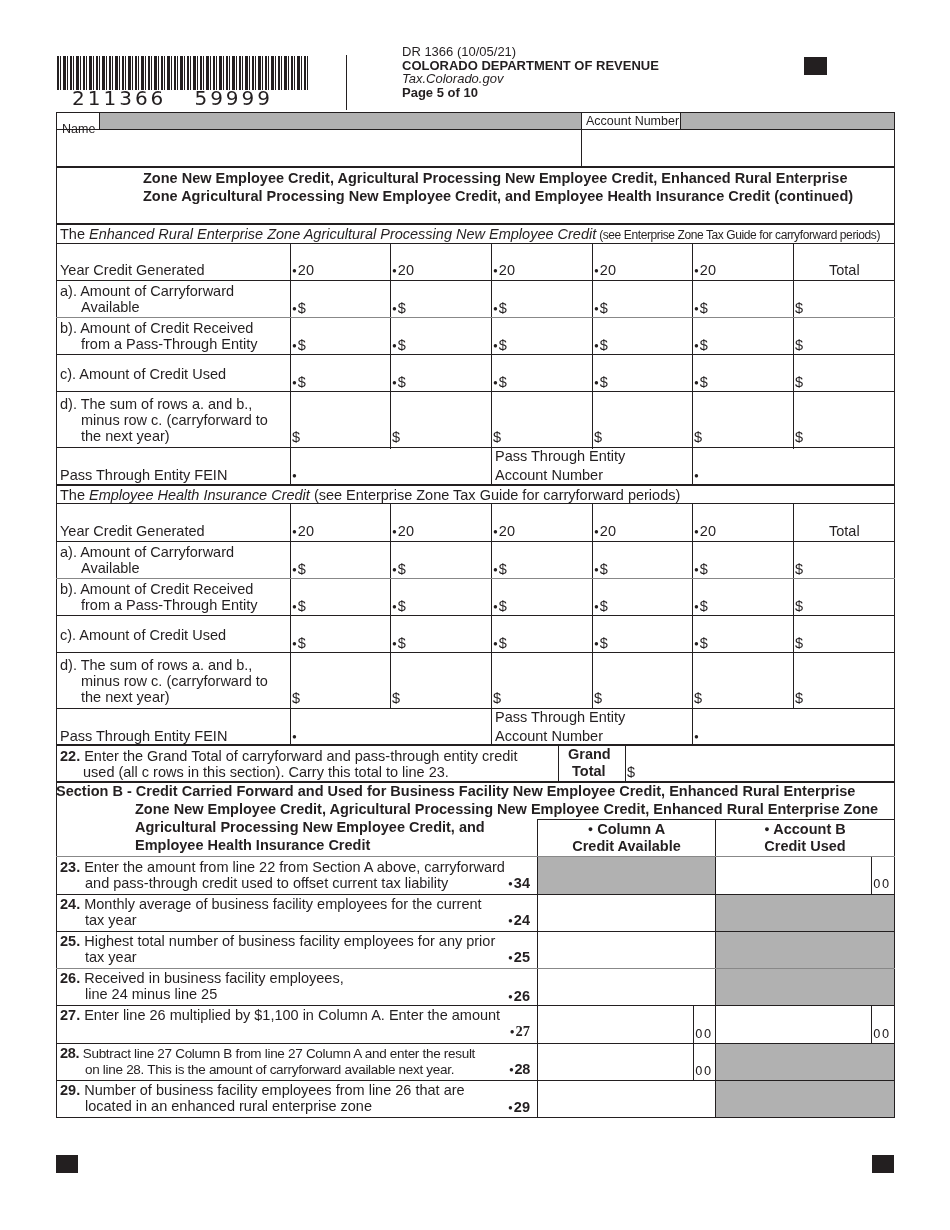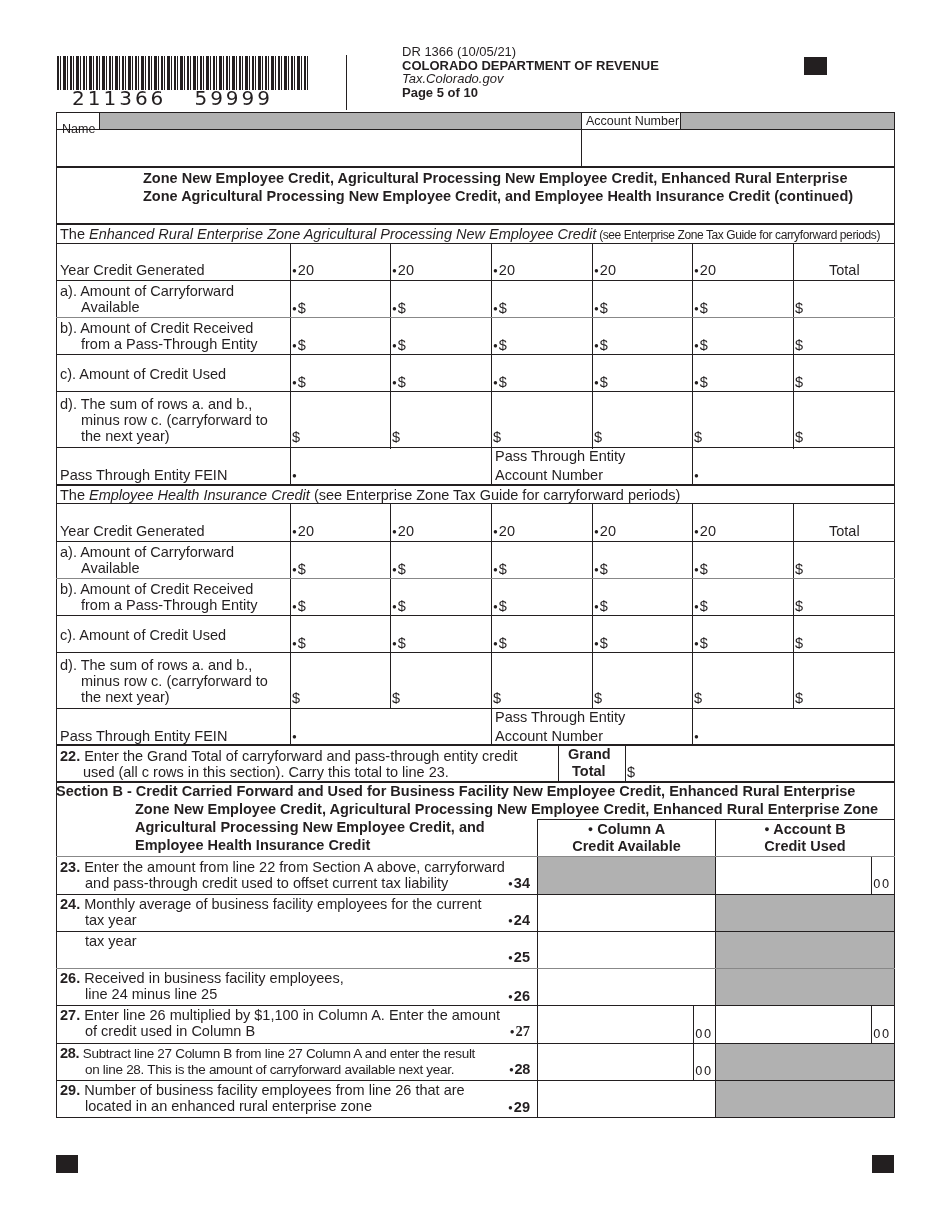--- a/index.html
+++ b/index.html
@@ -251,31 +251,31 @@
     <div><b>23.</b> <span>Enter the amount from line 22 from Section A above, carryforward</span></div>
     <div style="padding-left:25px">and pass-through credit used to offset current tax liability</div>
     <b class="dot" style="position:absolute;right:2px;top:16px;">34</b>
   </div>
 <div class="t" style="left:60px;top:896px;width:472px;">
     <div><b>24.</b> <span>Monthly average of business facility employees for the current</span></div>
     <div style="padding-left:25px">tax year</div>
     <b class="dot" style="position:absolute;right:2px;top:16px;">24</b>
   </div>
 <div class="t" style="left:60px;top:933px;width:472px;">
+    <div><b>25.</b> <span>Highest total number of business facility employees for any prior</span></div>
     <div style="padding-left:25px">tax year</div>
     <b class="dot" style="position:absolute;right:2px;top:16px;">25</b>
   </div>
 <div class="t" style="left:60px;top:970px;width:472px;">
     <div><b>26.</b> <span>Received in business facility employees,</span></div>
     <div style="padding-left:25px">line 24 minus line 25</div>
     <b class="dot" style="position:absolute;right:2px;top:18px;">26</b>
   </div>
 <div class="t" style="left:60px;top:1007px;width:472px;">
     <div><b>27.</b> <span>Enter line 26 multiplied by $1,100 in Column A. Enter the amount</span></div>
-    <div style="padding-left:25px">of credit used in Column B</div>
     <b class="dot" style="position:absolute;right:2px;top:16px;font-family:Liberation Serif, serif;">27</b>
   </div>
 <div class="t" style="left:60px;top:1045px;width:472px;font-size:13.5px;letter-spacing:-0.3px;">
     <div><b style="font-size:14.5px">28.</b> <span>Subtract line 27 Column B from line 27 Column A and enter the result</span></div>
     <div style="padding-left:25px">on line 28. This is the amount of carryforward available next year.</div>
     <b class="dot" style="position:absolute;right:2px;top:16px;font-size:14.5px">28</b>
   </div>
 <div class="t" style="left:60px;top:1082px;width:472px;">
     <div><b>29.</b> <span>Number of business facility employees from line 26 that are</span></div>
     <div style="padding-left:25px">located in an enhanced rural enterprise zone</div>

